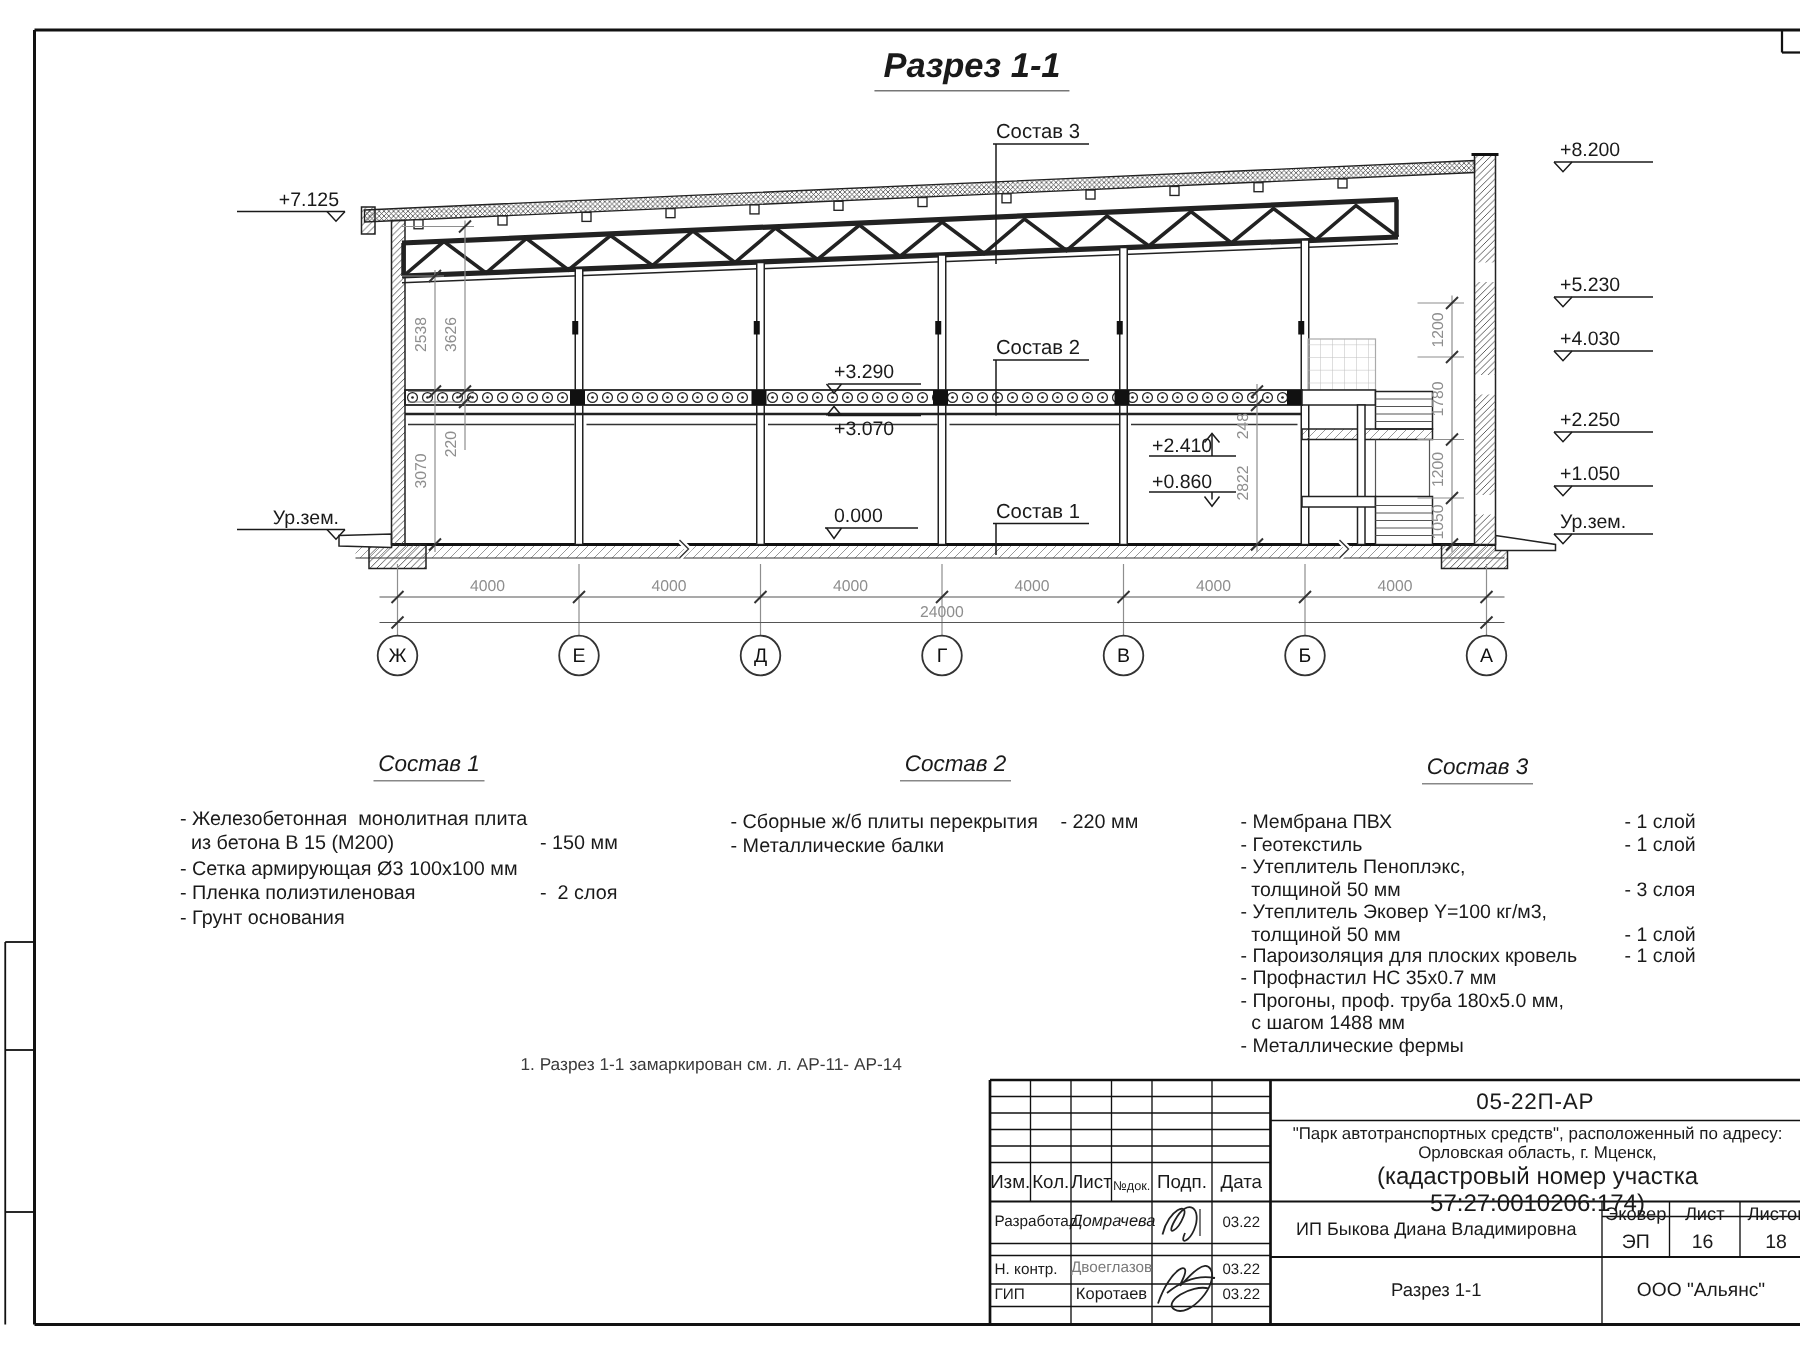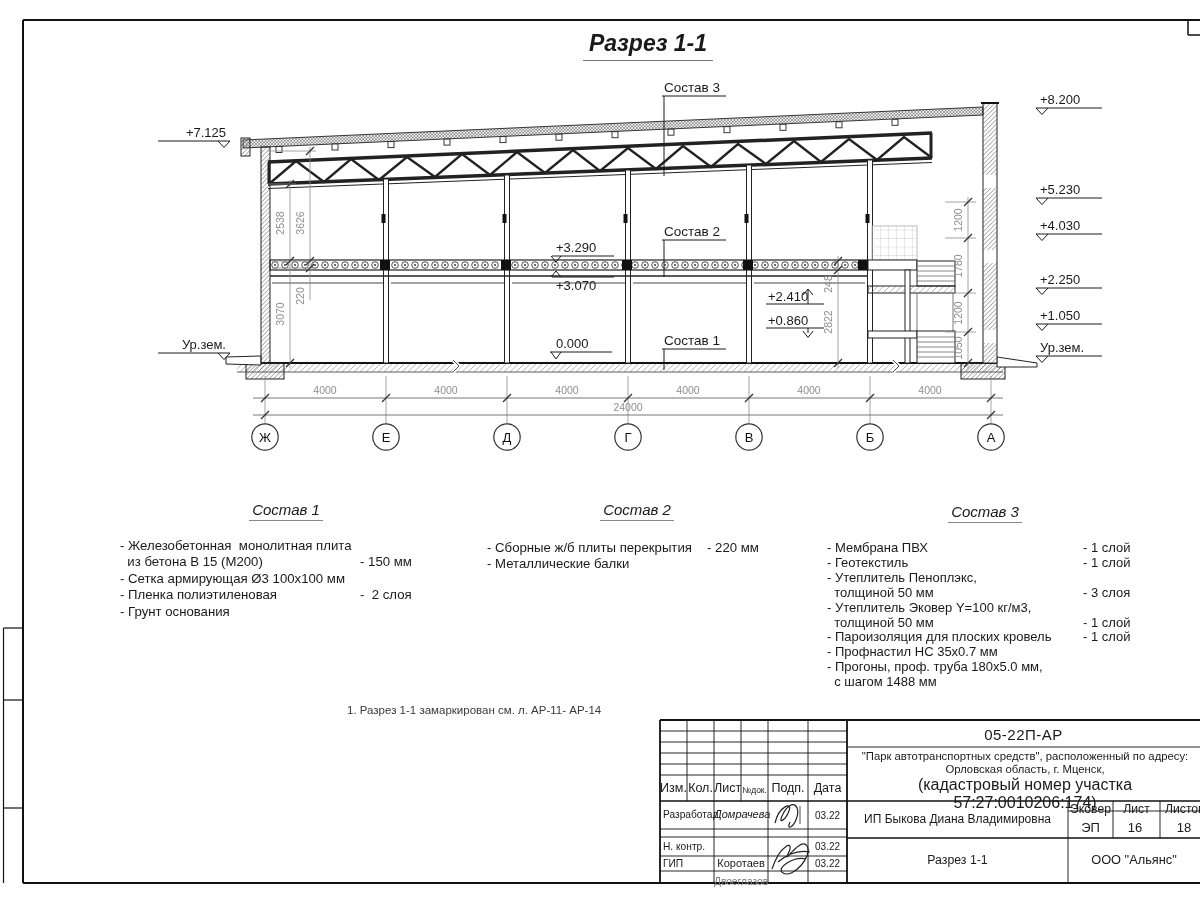--- a/index.html
+++ b/index.html
@@ -21,21 +21,21 @@
   .crow { display:flex; }
   .crow .t { white-space:pre; }
   .crow .v { margin-left:auto; white-space:pre; text-align:left; }
   .c1 .crow { line-height:16.4px; } .c1 .crow .v { width:92px; flex:0 0 92px; }
   .c2 .crow { line-height:16.4px; } .c2 .crow .v { width:80px; flex:0 0 80px; }
   .c3 .crow { line-height:14.9px; font-size:13px; } .c3 .crow .v { width:60px; flex:0 0 60px; }
   .note { font-size:11.5px; color:#3a3a3a; }
   .tb { position:absolute; }
   .tb-center { text-align:center; }
   .small-cap { font-size:10.2px; }
-  .gray { color:#7a7a7a;margin-top:36px; }
+  .gray { color:#7a7a7a; }
   
   .t-dim { font-size:10.5px; fill:#8e8e8e; }
   .t-lvl { font-size:13px; fill:#1a1a1a; }
   .t-axis { font-size:13px; fill:#111; }
   .t-lead { font-size:13.5px; fill:#1a1a1a; }
 </style>
 </head>
 <body>
 
 <div class="sheet">
@@ -443,20 +443,24 @@
         <span class="v"></span>
       </div>
     <div class="crow">
         <span class="t">- Прогоны, проф. труба 180х5.0 мм,</span>
         <span class="v"></span>
       </div>
     <div class="crow">
         <span class="t">  с шагом 1488 мм</span>
         <span class="v"></span>
       </div>
+    <div class="crow">
+        <span class="t">- Металлические фермы</span>
+        <span class="v"></span>
+      </div>
   </div>
 
   <div class="txt note" style="left:347px; top:704px;">1. Разрез 1-1 замаркирован см. л. АР-11- АР-14</div>
 
   <div class="tb tb-center" style="left:847px; top:726px; width:353px; font-size:15px; letter-spacing:0.5px;">05-22П-АР</div>
   <div class="tb tb-center" style="left:850px; top:750px; width:350px; font-size:11.3px;">"Парк автотранспортных средств",  расположенный по адресу:</div>
   <div class="tb tb-center" style="left:850px; top:763px; width:350px; font-size:11.3px;">Орловская область, г. Мценск,</div>
   <div class="tb tb-center" style="left:850px; top:776px; width:350px; font-size:16px;">(кадастровый номер участка 57:27:0010206:174)</div>
 
   <div class="tb tb-center" style="left:660px; top:781px; width:27px; font-size:12.5px;">Изм.</div>

